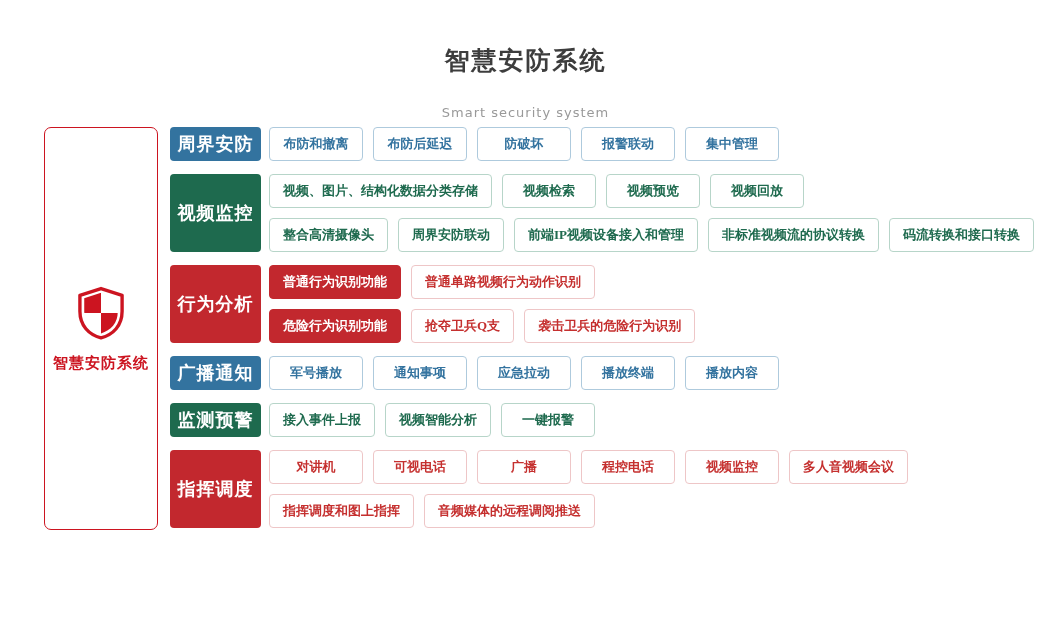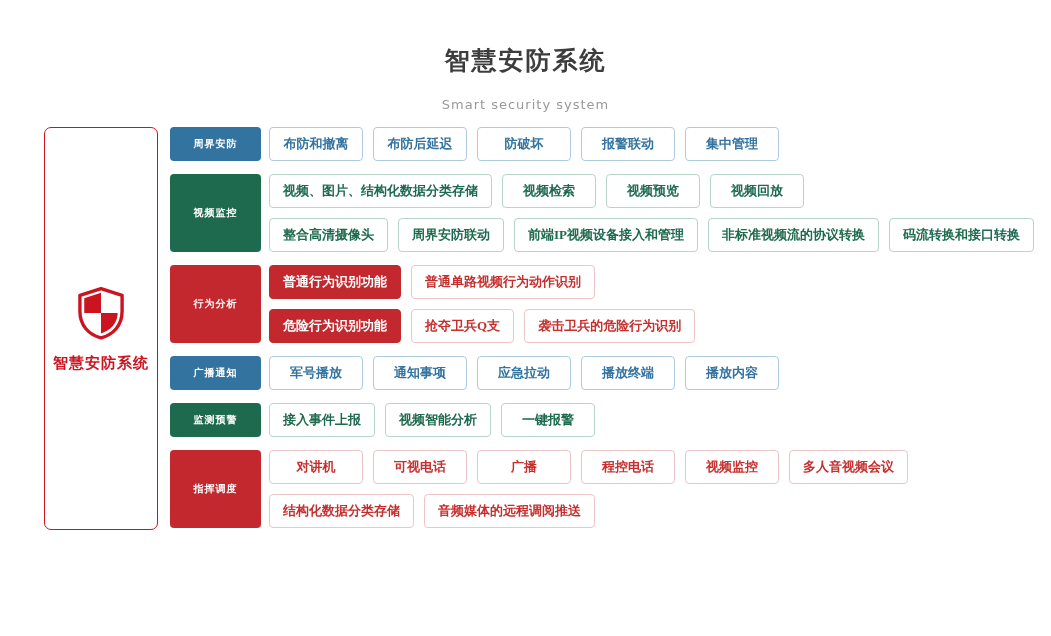--- a/index.html
+++ b/index.html
@@ -6,21 +6,21 @@
   html,body { background: #fff; }
   body {
     font-family: "DejaVu Sans", "Liberation Sans", sans-serif;
     width: 1051px; height: 636px; overflow: hidden; position: relative;
   }
   #stage { position: absolute; inset: 0; width: 1051px; height: 492px; background: #fff; }
 
   
   .header { position: absolute; top: 44px; left: 0; width: 100%; text-align: center; }
   .title { font-size: 25px; font-weight: bold; color: var(--title-color); letter-spacing: 2px; }
-  .subtitle { margin-top: 20px; font-size: 13px; color: var(--subtitle-color); letter-spacing: 1px; }
+  .subtitle { margin-top: 28px; font-size: 13px; color: var(--subtitle-color); letter-spacing: 1px; }
 
   
   .left-panel {
     position: absolute; left: 44px; top: 127px; width: 114px; height: 403px;
     border: 1px solid var(--brand-red); border-radius: 7px; background: #fff;
     display: flex; flex-direction: column; align-items: center; justify-content: center;
   }
   .left-panel .shield { width: 54px; height: 58px; }
   .left-panel .brand-label {
     margin-top: 12px; color: var(--brand-red); font-weight: bold; font-size: 15px;
@@ -28,21 +28,21 @@
   }
 
   
   .rows {
     position: absolute; left: 170px; top: 127px;
     display: flex; flex-direction: column; gap: 13px; align-items: flex-start;
   }
   .row { display: flex; align-items: stretch; }
   .category {
     width: 91px; min-height: 34px; border-radius: 4px; color: #fff;
-    font-size: 10px; font-weight: bold; letter-spacing: 1px;
+    font-size: 18px; font-weight: bold; letter-spacing: 1px;
     display: flex; align-items: center; justify-content: center; flex: none;
   }
   .category.blue  { background: var(--blue); }
   .category.green { background: var(--green); }
   .category.red   { background: var(--red); }
 
   .lines { display: flex; flex-direction: column; gap: 10px; margin-left: 8px; font-family: Liberation Serif, serif; }
   .line  { display: flex; gap: 10px; }
   .item {
     height: 34px; min-width: 94px; padding: 0 13px; border-radius: 4px;
@@ -153,20 +153,20 @@
         <div class="lines">
           <div class="line">
             <div class="item red">对讲机</div>
             <div class="item red">可视电话</div>
             <div class="item red">广播</div>
             <div class="item red">程控电话</div>
             <div class="item red">视频监控</div>
             <div class="item red">多人音视频会议</div>
           </div>
           <div class="line">
-            <div class="item red">结构化数据分类存储</div>
+            <div class="item red">指挥调度和图上指挥</div>
             <div class="item red">音频媒体的远程调阅推送</div>
           </div>
         </div>
       </div>
     </div>
 
 </div>
 
 </body></html>

